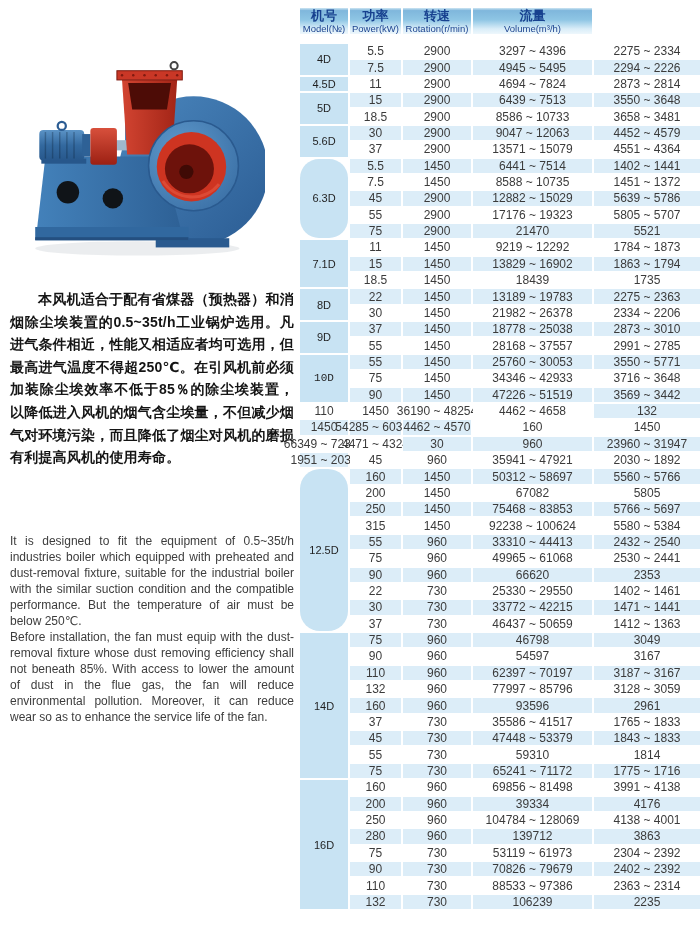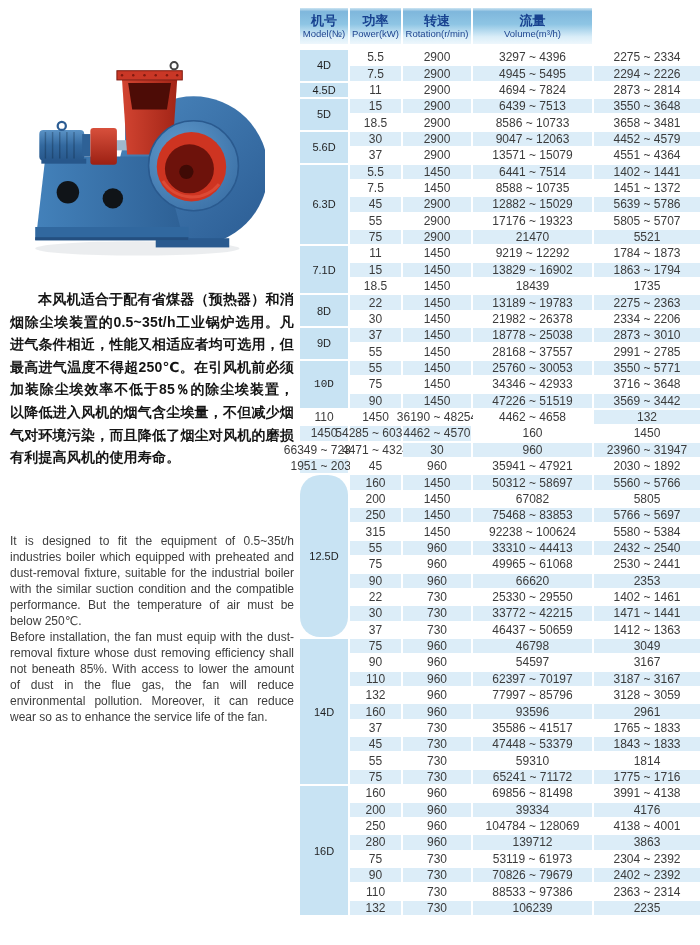--- a/index.html
+++ b/index.html
@@ -14,21 +14,21 @@
     font-size:14px;line-height:22.6px;text-align:justify;text-indent:2em;
     color:#141414;font-weight:600;letter-spacing:.2px;
   }
   .en-text{position:absolute;left:10px;top:533px;width:284px;color:#3d3d3d;}
   .en-text p{margin:0;font-size:12px;line-height:16px;text-align:justify;}
   
   .spec-table{position:absolute;left:300px;top:8px;width:400px;}
   .thead,.tbody{
     display:grid;grid-template-columns:48px 51px 68px 119px 106px;gap:2px;
   }
-  .thead{height:36px;margin-bottom:6px;}
+  .thead{height:20px;margin-bottom:16px;}
   .hcell{
     display:flex;flex-direction:column;align-items:center;justify-content:center;
     background:linear-gradient(180deg,#cfe6f3 0%,#7fb7dc 10%,#8ec5e4 45%,#d9edf8 80%,#eef7fc 100%);
   }
   .hcn{font-size:13px;font-weight:bold;color:#17418f;line-height:15px;}
   .hen{font-size:9.5px;color:#1d448f;line-height:11px;}
   .tbody{grid-auto-rows:14.37px;grid-auto-flow:row;}
   .mcell{
     background:#c8e3f3;display:flex;align-items:center;justify-content:center;
     font-size:11px;color:#1f1f1f;
@@ -175,21 +175,21 @@
         <div class="cell">3658 ~ 3481</div>
         <div class="mcell" style="grid-row: span 2;">5.6D</div>
         <div class="cell tint">30</div>
         <div class="cell tint">2900</div>
         <div class="cell tint">9047 ~ 12063</div>
         <div class="cell tint">4452 ~ 4579</div>
         <div class="cell">37</div>
         <div class="cell">2900</div>
         <div class="cell">13571 ~ 15079</div>
         <div class="cell">4551 ~ 4364</div>
-        <div class="mcell" style="grid-row: span 5;">6.3D</div>
+        <div class="mcell" style="grid-row: span 5; border-radius: 19px;">6.3D</div>
         <div class="cell tint">5.5</div>
         <div class="cell tint">1450</div>
         <div class="cell tint">6441 ~ 7514</div>
         <div class="cell tint">1402 ~ 1441</div>
         <div class="cell">7.5</div>
         <div class="cell">1450</div>
         <div class="cell">8588 ~ 10735</div>
         <div class="cell">1451 ~ 1372</div>
         <div class="cell tint">45</div>
         <div class="cell tint">2900</div>

